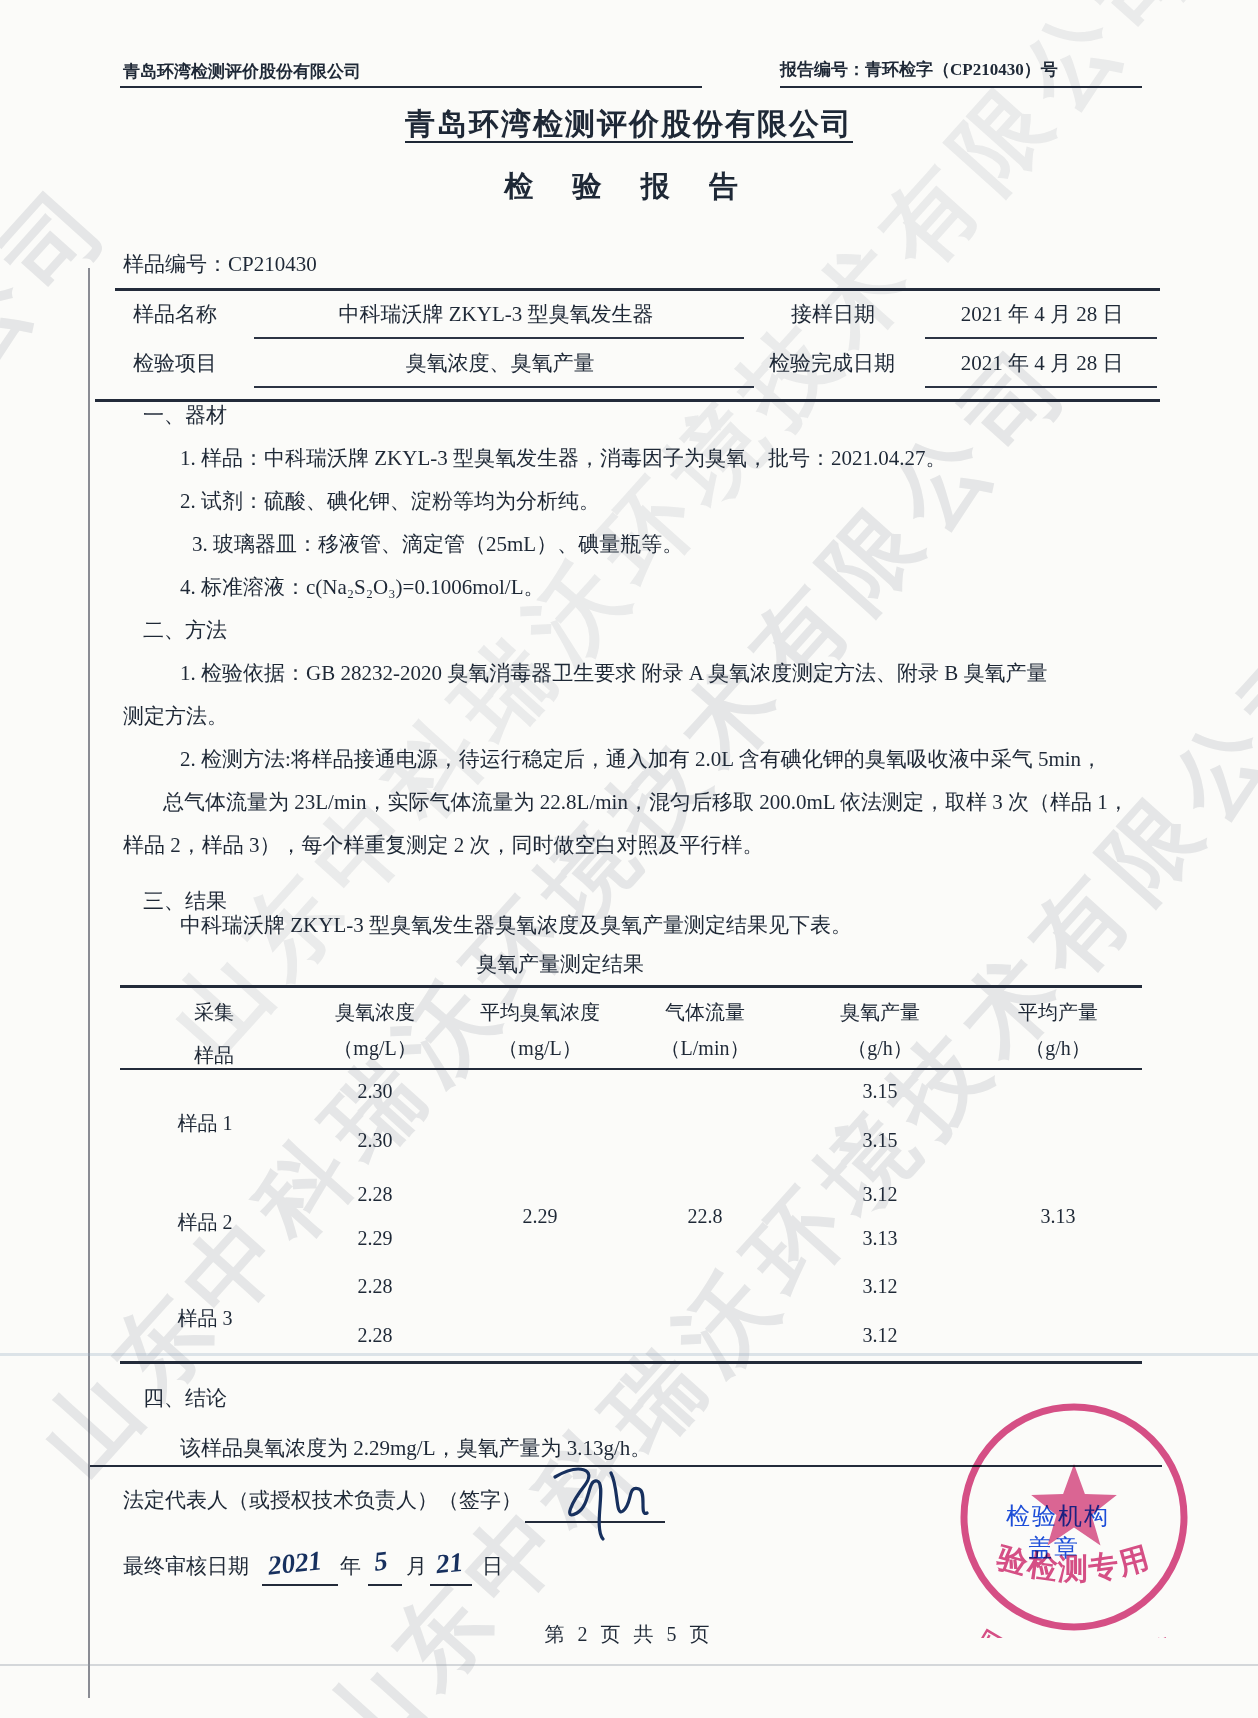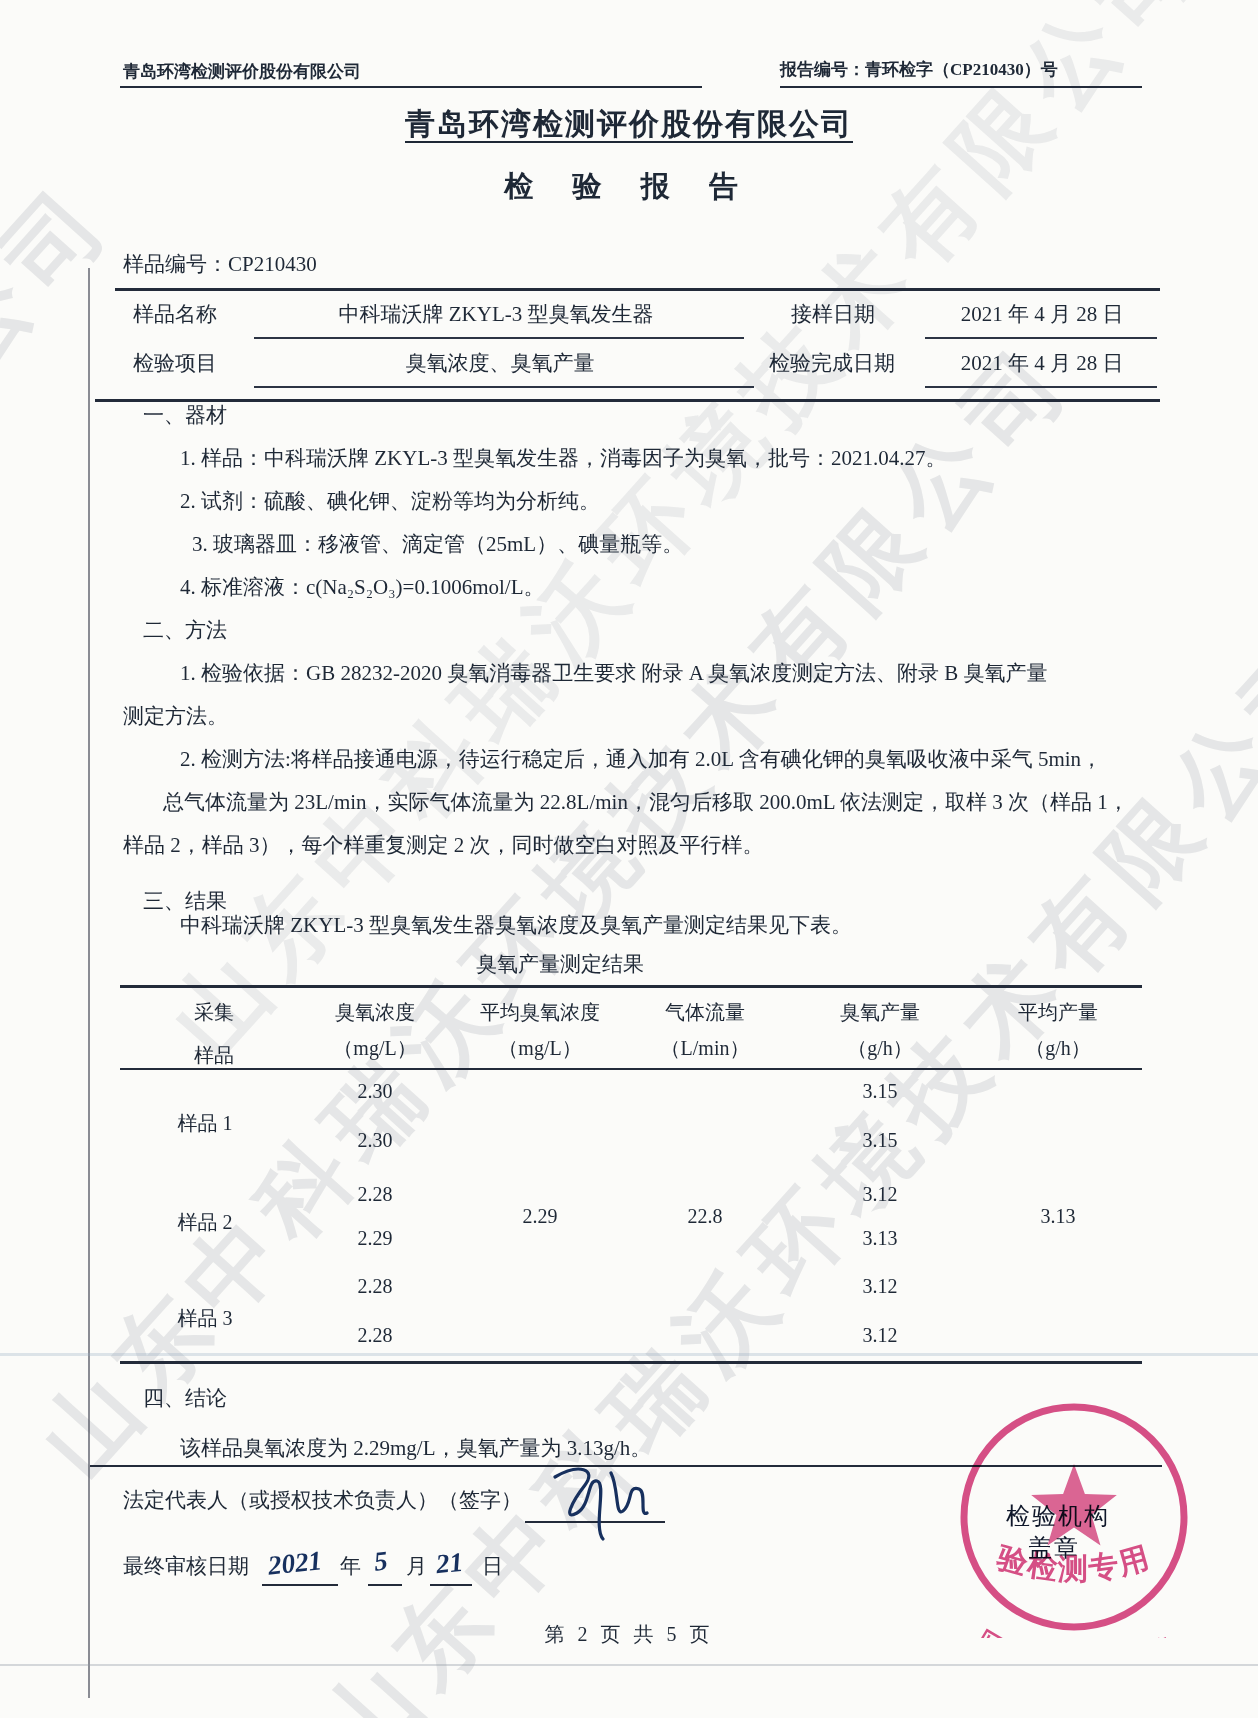--- a/index.html
+++ b/index.html
@@ -19,21 +19,21 @@
     letter-spacing:14px;white-space:nowrap;color:rgba(122,128,140,0.17);
     transform-origin:0 50%;pointer-events:none;user-select:none;
   }
   .cell{position:absolute;transform:translateX(-50%);font-size:20px;white-space:nowrap;}
   .hand{
     position:absolute;font-size:27px;color:#17305e;font-style:italic;
     transform:rotate(-6deg);white-space:nowrap;font-weight:bold;
   }
   .stamp-center-text{
     position:absolute;transform:translateX(-50%);font-size:24px;
-    color:#0f172a;letter-spacing:2px;white-space:nowrap;z-index:3;
+    color:#1d4ed8;letter-spacing:2px;white-space:nowrap;z-index:3;
   }
   .artifact{position:absolute;pointer-events:none;}
   svg{display:block;}
 </style>
 </head>
 <body>
 
 <div class="page">
 
   <div class="wm" style="left:60px;top:1414px;transform:rotate(-48deg);">山东中科瑞沃环境技术有限公司</div>

